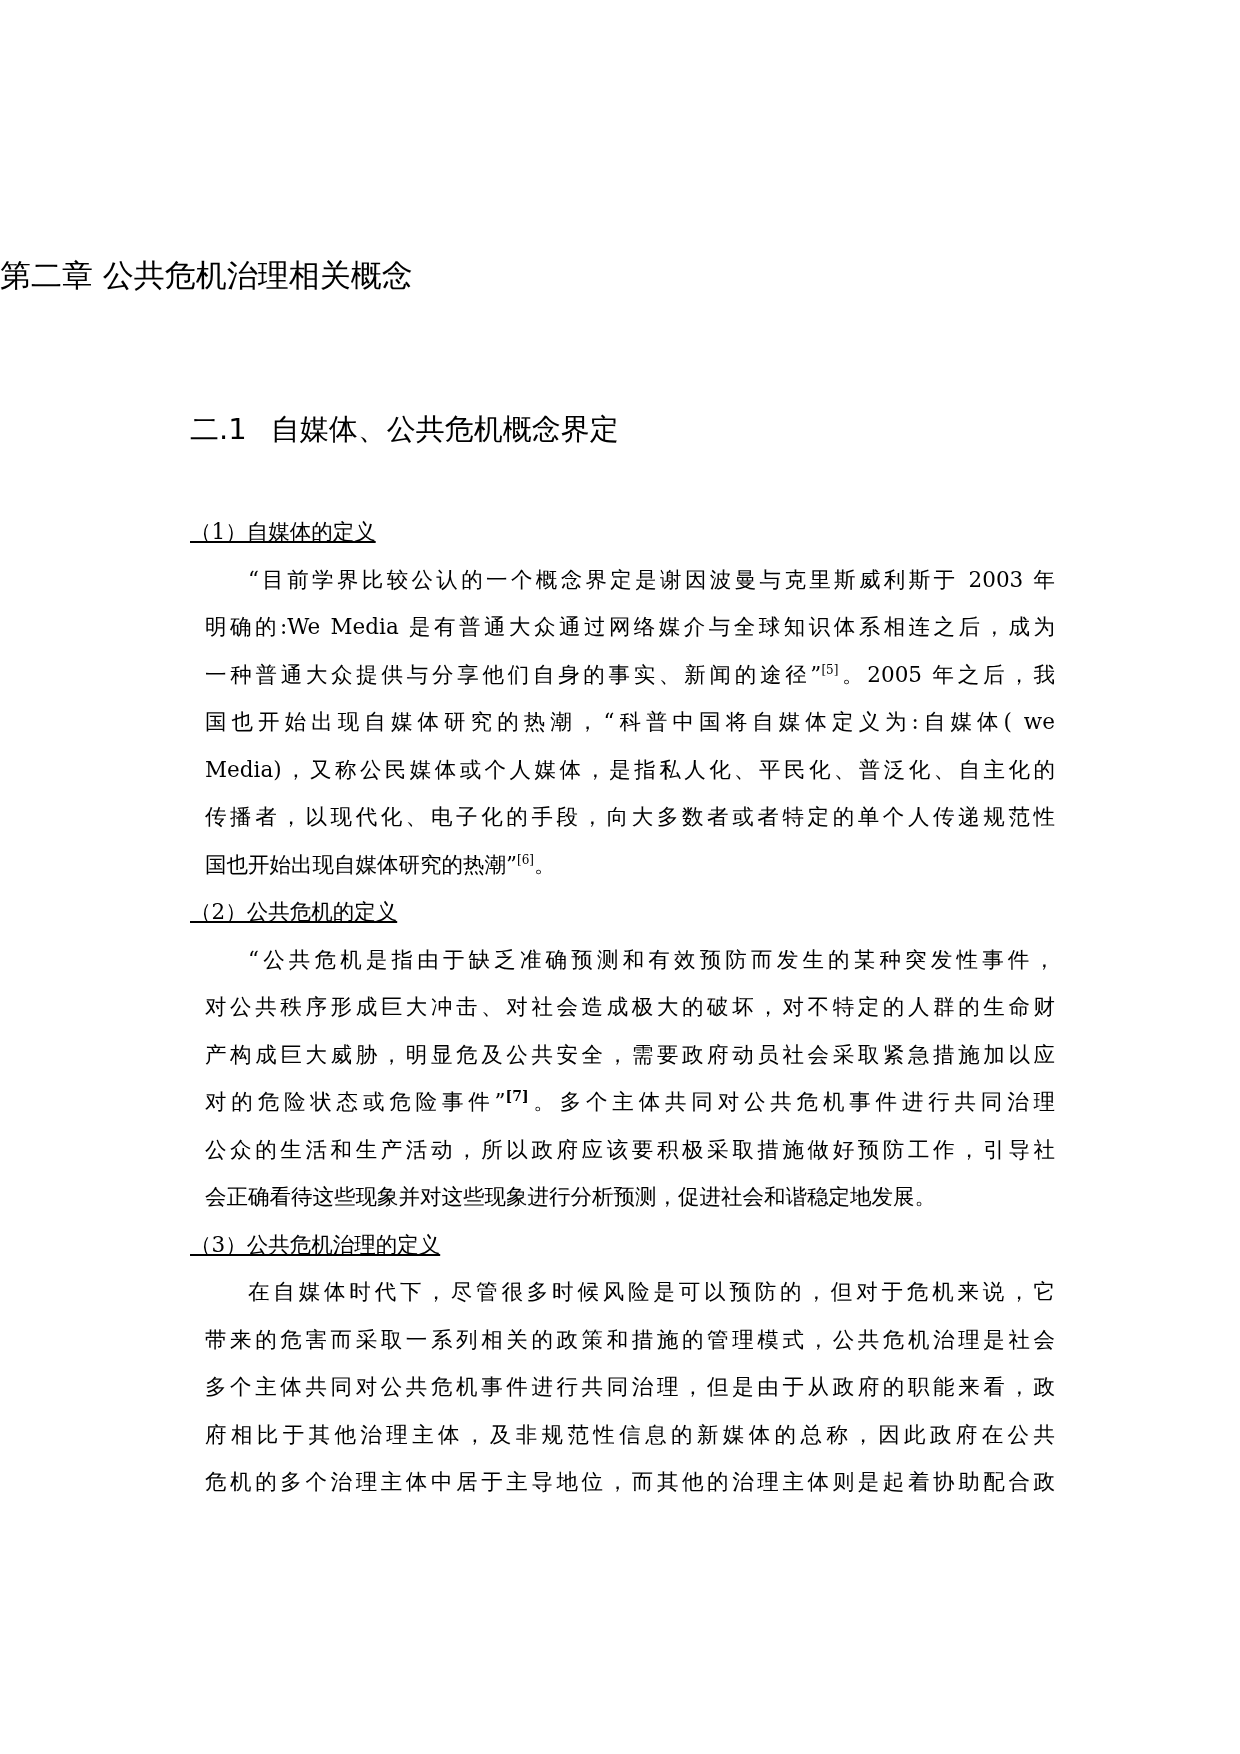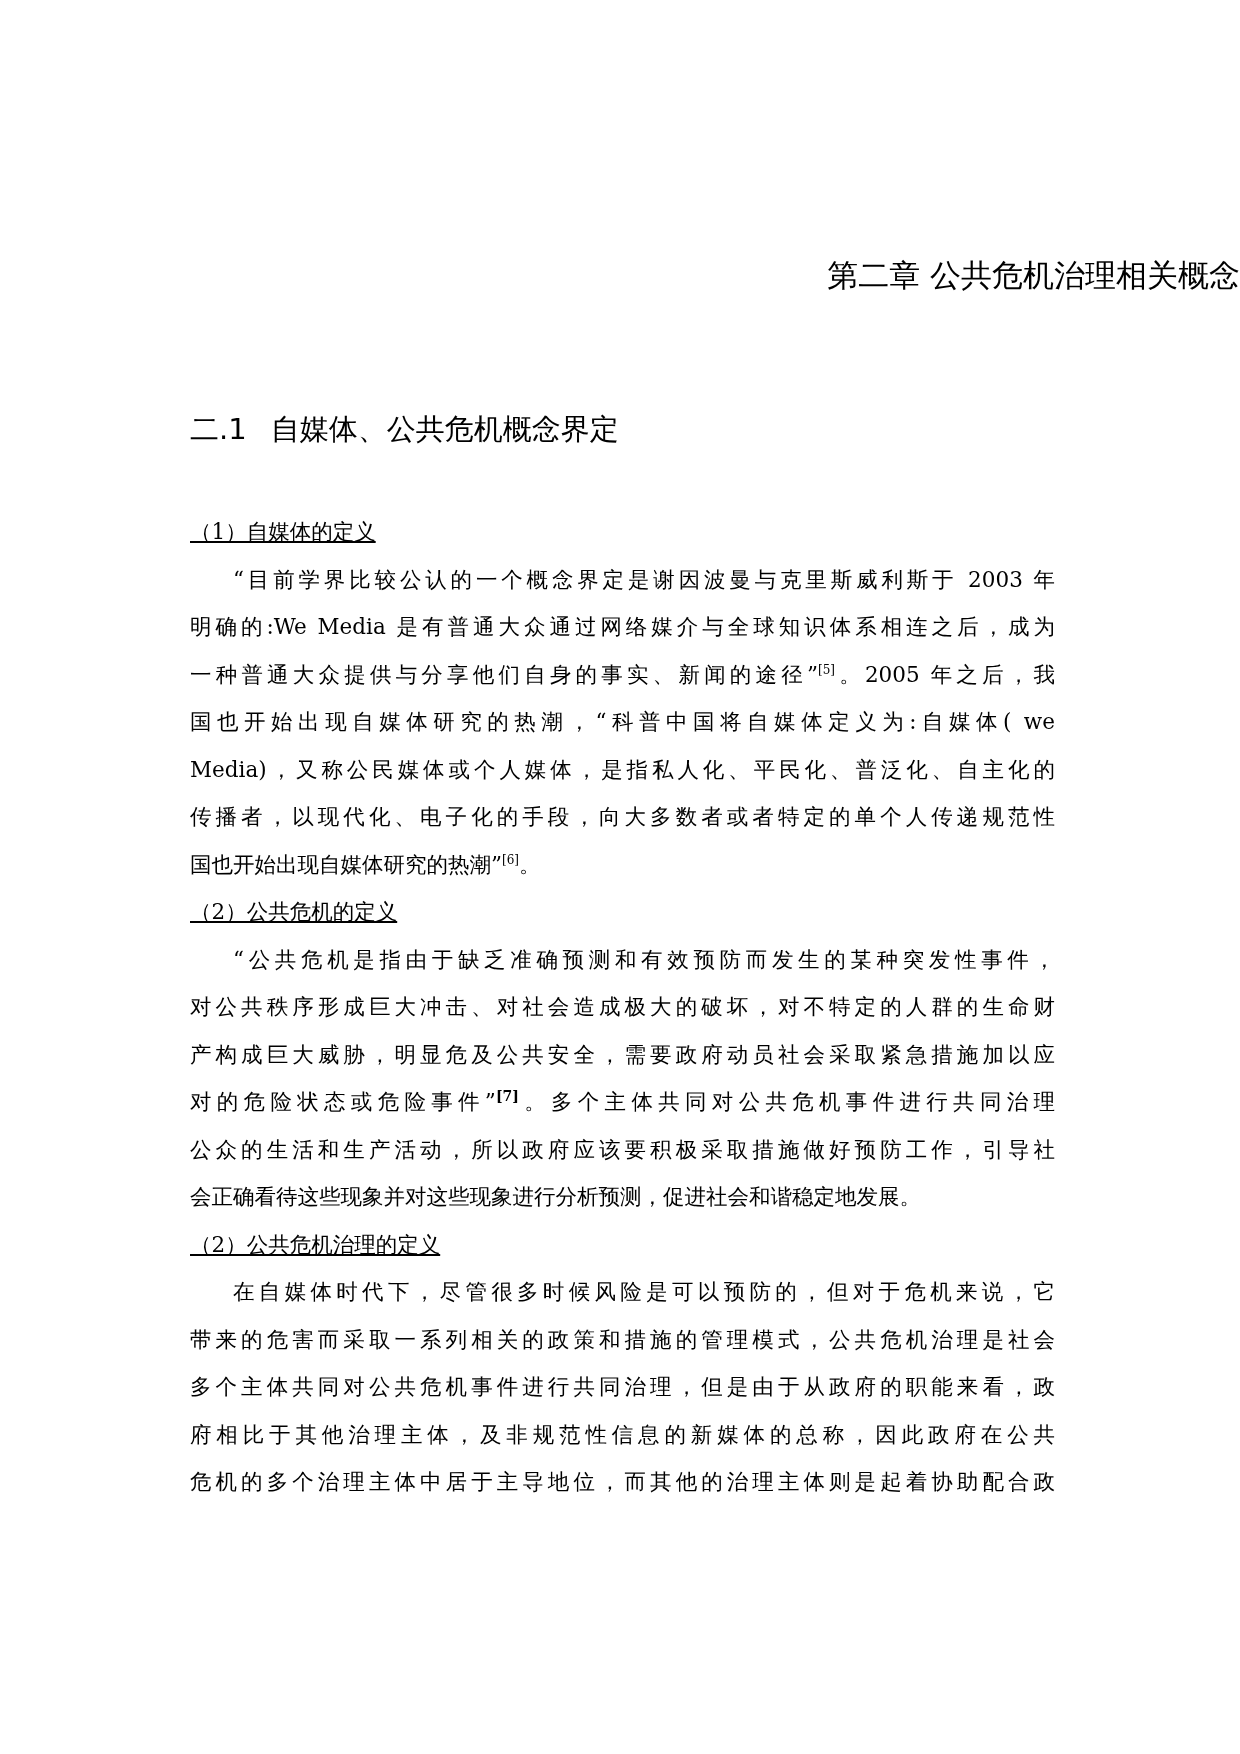--- a/index.html
+++ b/index.html
@@ -1,26 +1,26 @@
 <!DOCTYPE html>
 <html><head>
 <meta charset="utf-8">
 <style>
   html, body { margin: 0; padding: 0; background: #ffffff; }
   body { width: 1240px; height: 1754px; position: relative; overflow: hidden;
          font-family: "DejaVu Serif", "Liberation Serif", serif; color: #000; }
   .page { position: absolute; left: 0; top: 0; width: 1240px; height: 1754px; }
-  .chapter-title { position: absolute; top: 255px; left: 0; width: 1240px; text-align: right;
+  .chapter-title { position: absolute; top: 255px; left: 0; width: 1240px; text-align: left;
          font-family: "DejaVu Sans", "Liberation Sans", sans-serif; font-size: 31px; letter-spacing: 0px; }
   .section-title { position: absolute; top: 410px; left: 190px;
          font-family: "DejaVu Sans", "Liberation Sans", sans-serif; font-size: 29px; }
   .section-title .num { margin-right: 24px; }
   .body { position: absolute; left: 190px; top: 508px; width: 865px; font-size: 21.5px; line-height: 47.5px; }
   .subhead { margin: 0; padding-left: 0; text-decoration: underline; }
-  .line { display: block; white-space: nowrap; text-align: justify; text-align-last: justify; }
+  .line { display: block; white-space: nowrap; text-align: justify; text-align-last: justify; margin-left: 15px; }
   .line.last { text-align-last: left; }
   .line.indent { text-indent: 2em; }
   sup { font-size: 12px; vertical-align: 8px; line-height: 0; }
   sup.bold { font-weight: bold; font-size: 14px; }
 </style>
 </head>
 <body>
 
 <div class="page">
   <div class="chapter-title">第二章  公共危机治理相关概念</div>
@@ -45,21 +45,21 @@
     <div class="subhead">（2）公共危机的定义</div>
     <div>
       <span class="line indent">“公共危机是指由于缺乏准确预测和有效预防而发生的某种突发性事件，</span>
       <span class="line">对公共秩序形成巨大冲击、对社会造成极大的破坏，对不特定的人群的生命财</span>
       <span class="line">产构成巨大威胁，明显危及公共安全，需要政府动员社会采取紧急措施加以应</span>
       <span class="line"><span>对的危险状态或危险事件”</span><sup class="bold">[7]</sup><span>。多个主体共同对公共危机事件进行共同治理</span></span>
       <span class="line">公众的生活和生产活动，所以政府应该要积极采取措施做好预防工作，引导社</span>
       <span class="line last">会正确看待这些现象并对这些现象进行分析预测，促进社会和谐稳定地发展。</span>
     </div>
 
-    <div class="subhead">（2）公共危机治理的定义</div>
+    <div class="subhead">（3）公共危机治理的定义</div>
     <div>
       <span class="line indent">在自媒体时代下，尽管很多时候风险是可以预防的，但对于危机来说，它</span>
       <span class="line">带来的危害而采取一系列相关的政策和措施的管理模式，公共危机治理是社会</span>
       <span class="line">多个主体共同对公共危机事件进行共同治理，但是由于从政府的职能来看，政</span>
       <span class="line">府相比于其他治理主体，及非规范性信息的新媒体的总称，因此政府在公共</span>
       <span class="line">危机的多个治理主体中居于主导地位，而其他的治理主体则是起着协助配合政</span>
     </div>
   </div>
 </div>
 

